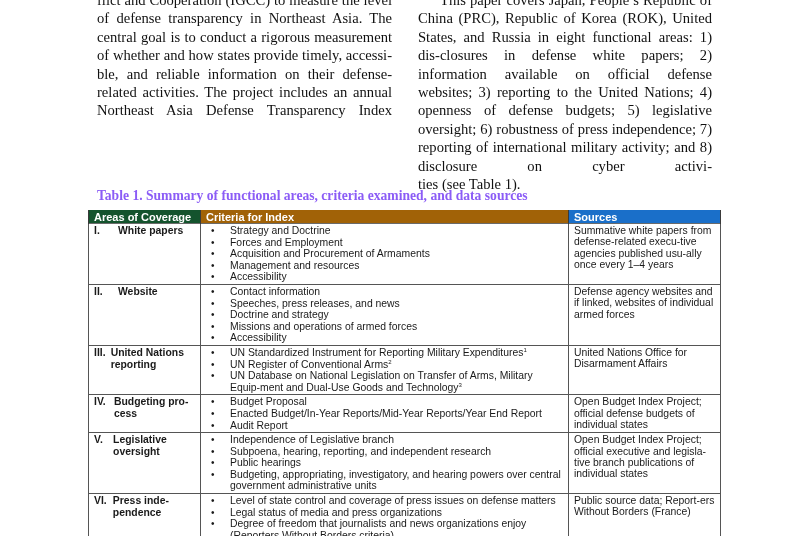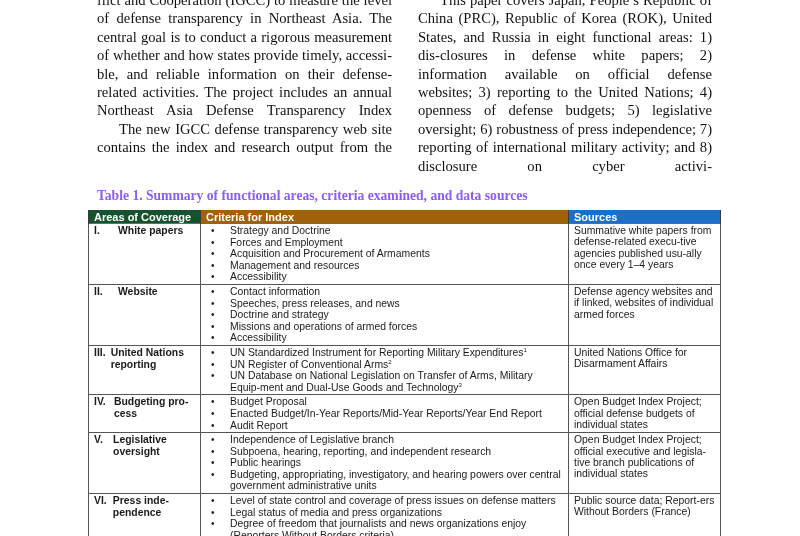--- a/index.html
+++ b/index.html
@@ -50,37 +50,34 @@
 <body>
 
 <div class="col col-left">
   <p>
     <span>flict and Cooperation (IGCC) to measure the level</span>
     <span>of defense transparency in Northeast Asia. The</span>
     <span>central goal is to conduct a rigorous measurement</span>
     <span>of whether and how states provide timely, accessi-</span><span>ble, and reliable information on their defense-</span><span>related activities. The project includes an annual</span>
     <span>Northeast Asia Defense Transparency Index</span>
   </p>
-  <p class="indent">
-    <span>The new IGCC defense transparency web site</span>
-    <span>contains the index and research output from the</span>
-  </p>
 </div>
 
 <div class="col col-right">
   <p class="indent">
     <span>This paper covers Japan, People’s Republic of</span>
     <span>China (PRC), Republic of Korea (ROK), United</span>
     <span>States, and Russia in eight functional areas: 1) dis-</span><span>closures in defense white papers; 2) information</span>
     <span>available on official defense websites; 3) reporting</span>
     <span>to the United Nations; 4) openness of defense</span>
     <span>budgets; 5) legislative oversight; 6) robustness of</span>
     <span>press independence; 7) reporting of international</span>
     <span>military activity; and 8) disclosure on cyber activi-</span>
   </p>
+  <p class="last"><span>ties (see Table 1).</span></p>
 </div>
 
 <div class="caption">Table 1. Summary of functional areas, criteria examined, and data sources</div>
 
 <table class="summary">
   <colgroup>
     <col style="width:112px">
     <col style="width:368px">
     <col style="width:152px">
   </colgroup>

